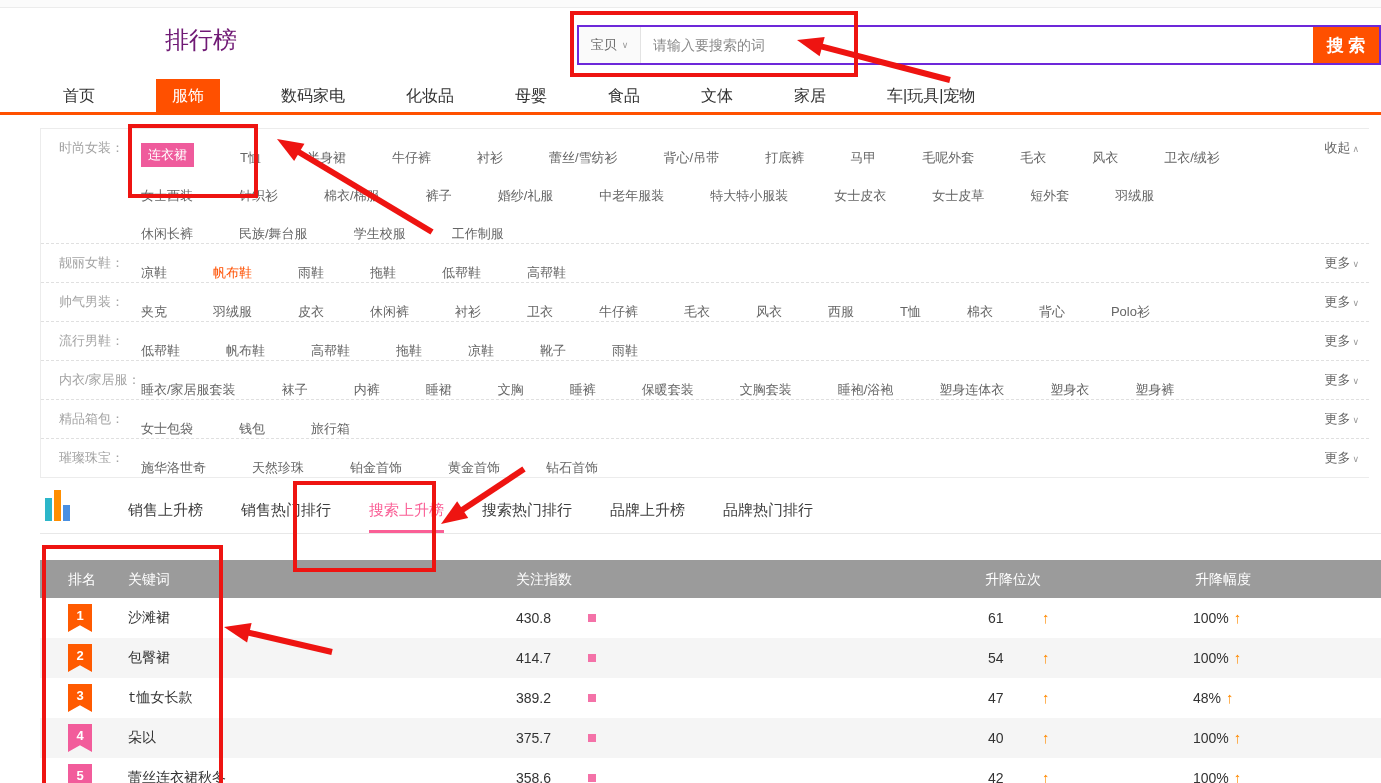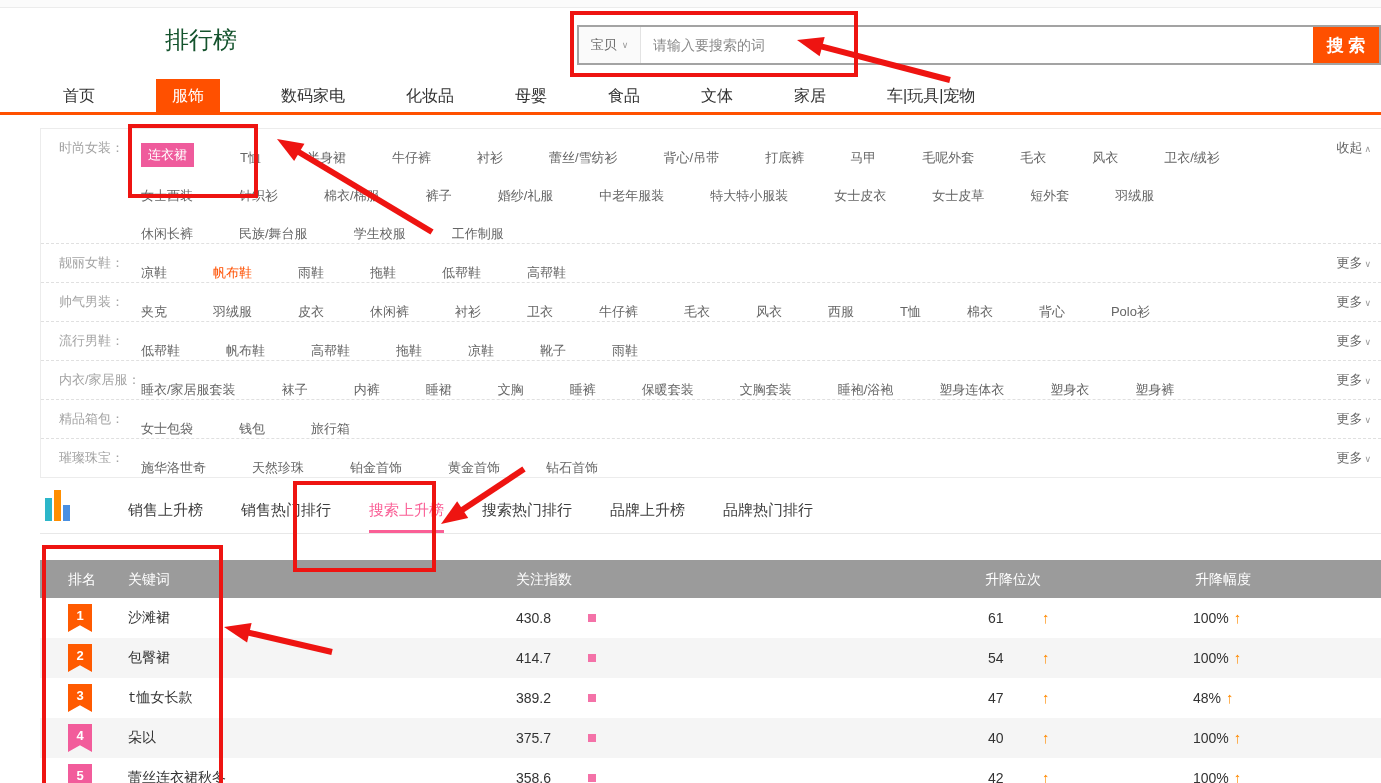--- a/index.html
+++ b/index.html
@@ -9,39 +9,39 @@
     font-family:"Liberation Sans","DejaVu Sans",sans-serif; color:#333;
   }
   
   .topstrip { height:8px; background:#fbfbfb; border-bottom:1px solid #ececec; }
 
   
   .header { position:relative; height:71px; }
   .logo { position:absolute; left:40px; top:5px; cursor:pointer; }
   .logo-cn { font-size:33px; font-weight:bold; color:#ff5000; line-height:36px; letter-spacing:2px; }
   .logo-en { font-size:17px; font-weight:bold; color:#ff5000; line-height:16px; margin-top:-2px; }
-  .page-title { position:absolute; left:165px; top:16px; font-size:24px; color:#14532d; }
+  .page-title { position:absolute; left:165px; top:16px; font-size:24px; color:#701a75; }
 
   .searchbar { position:absolute; left:577px; top:17px; width:804px; height:40px;
-    border:2px solid #a3a3a3; display:flex; background:#fff; }
+    border:2px solid #6d28d9; display:flex; background:#fff; }
   .search-cat { width:62px; flex:none; background:#fafafa; border-right:1px solid #e3e3e3;
     display:flex; align-items:center; justify-content:center; gap:5px; font-size:13px; color:#666; cursor:pointer; }
   .search-cat .chev { color:#999; font-size:9px; }
   .search-input { flex:1; border:none; outline:none; font-size:14px; color:#333; padding:0 12px; min-width:0; }
   .search-input::placeholder { color:#8a8a8a; }
   .search-btn { width:66px; flex:none; background:#ff5000; color:#fff; border:none;
     font-size:17px; font-weight:bold; cursor:pointer; font-family:inherit; }
 
   
   .nav { display:flex; align-items:stretch; padding-left:63px; height:36px; border-bottom:3px solid #ff5000;gap:32px; }
   .nav-item { line-height:33px; height:33px; font-size:16px; color:#333; margin-right:29px; cursor:pointer; white-space:nowrap; }
   .nav-item.active { background:#ff5000; color:#fff; padding:0 16px; }
 
   
-  .cats { position:absolute; left:40px; right:0; top:128px; border:1px solid #ececec; border-right:none; background:#fff; }
+  .cats { position:absolute; left:40px; right:12px; top:128px; border:1px solid #ececec; border-right:none; background:#fff; }
   .cat-group { display:flex; position:relative; border-bottom:1px dashed #e0e0e0; }
   .cat-group:last-child { border-bottom:none; }
   .cat-label { flex:none; width:100px; padding-left:18px; font-size:13px; color:#a3a3a3; line-height:38px; }
   .cat-rows { flex:1; padding-right:70px; }
   .cat-row { display:flex; flex-wrap:wrap; column-gap:46px; align-items:flex-end; height:38px; }
   .cat-item { font-size:13px; color:#666; cursor:pointer; white-space:nowrap; }
   .cat-item.hl-pink { background:#ef5b9c; color:#fff; padding:3px 7px; }
   .cat-item.hl-orange { color:#ff5000; }
   .cat-action { position:absolute; right:10px; top:0; line-height:38px; font-size:13px; color:#666; cursor:pointer; }
   .cat-action .aicon { font-size:9px; color:#999; margin-left:2px; }

